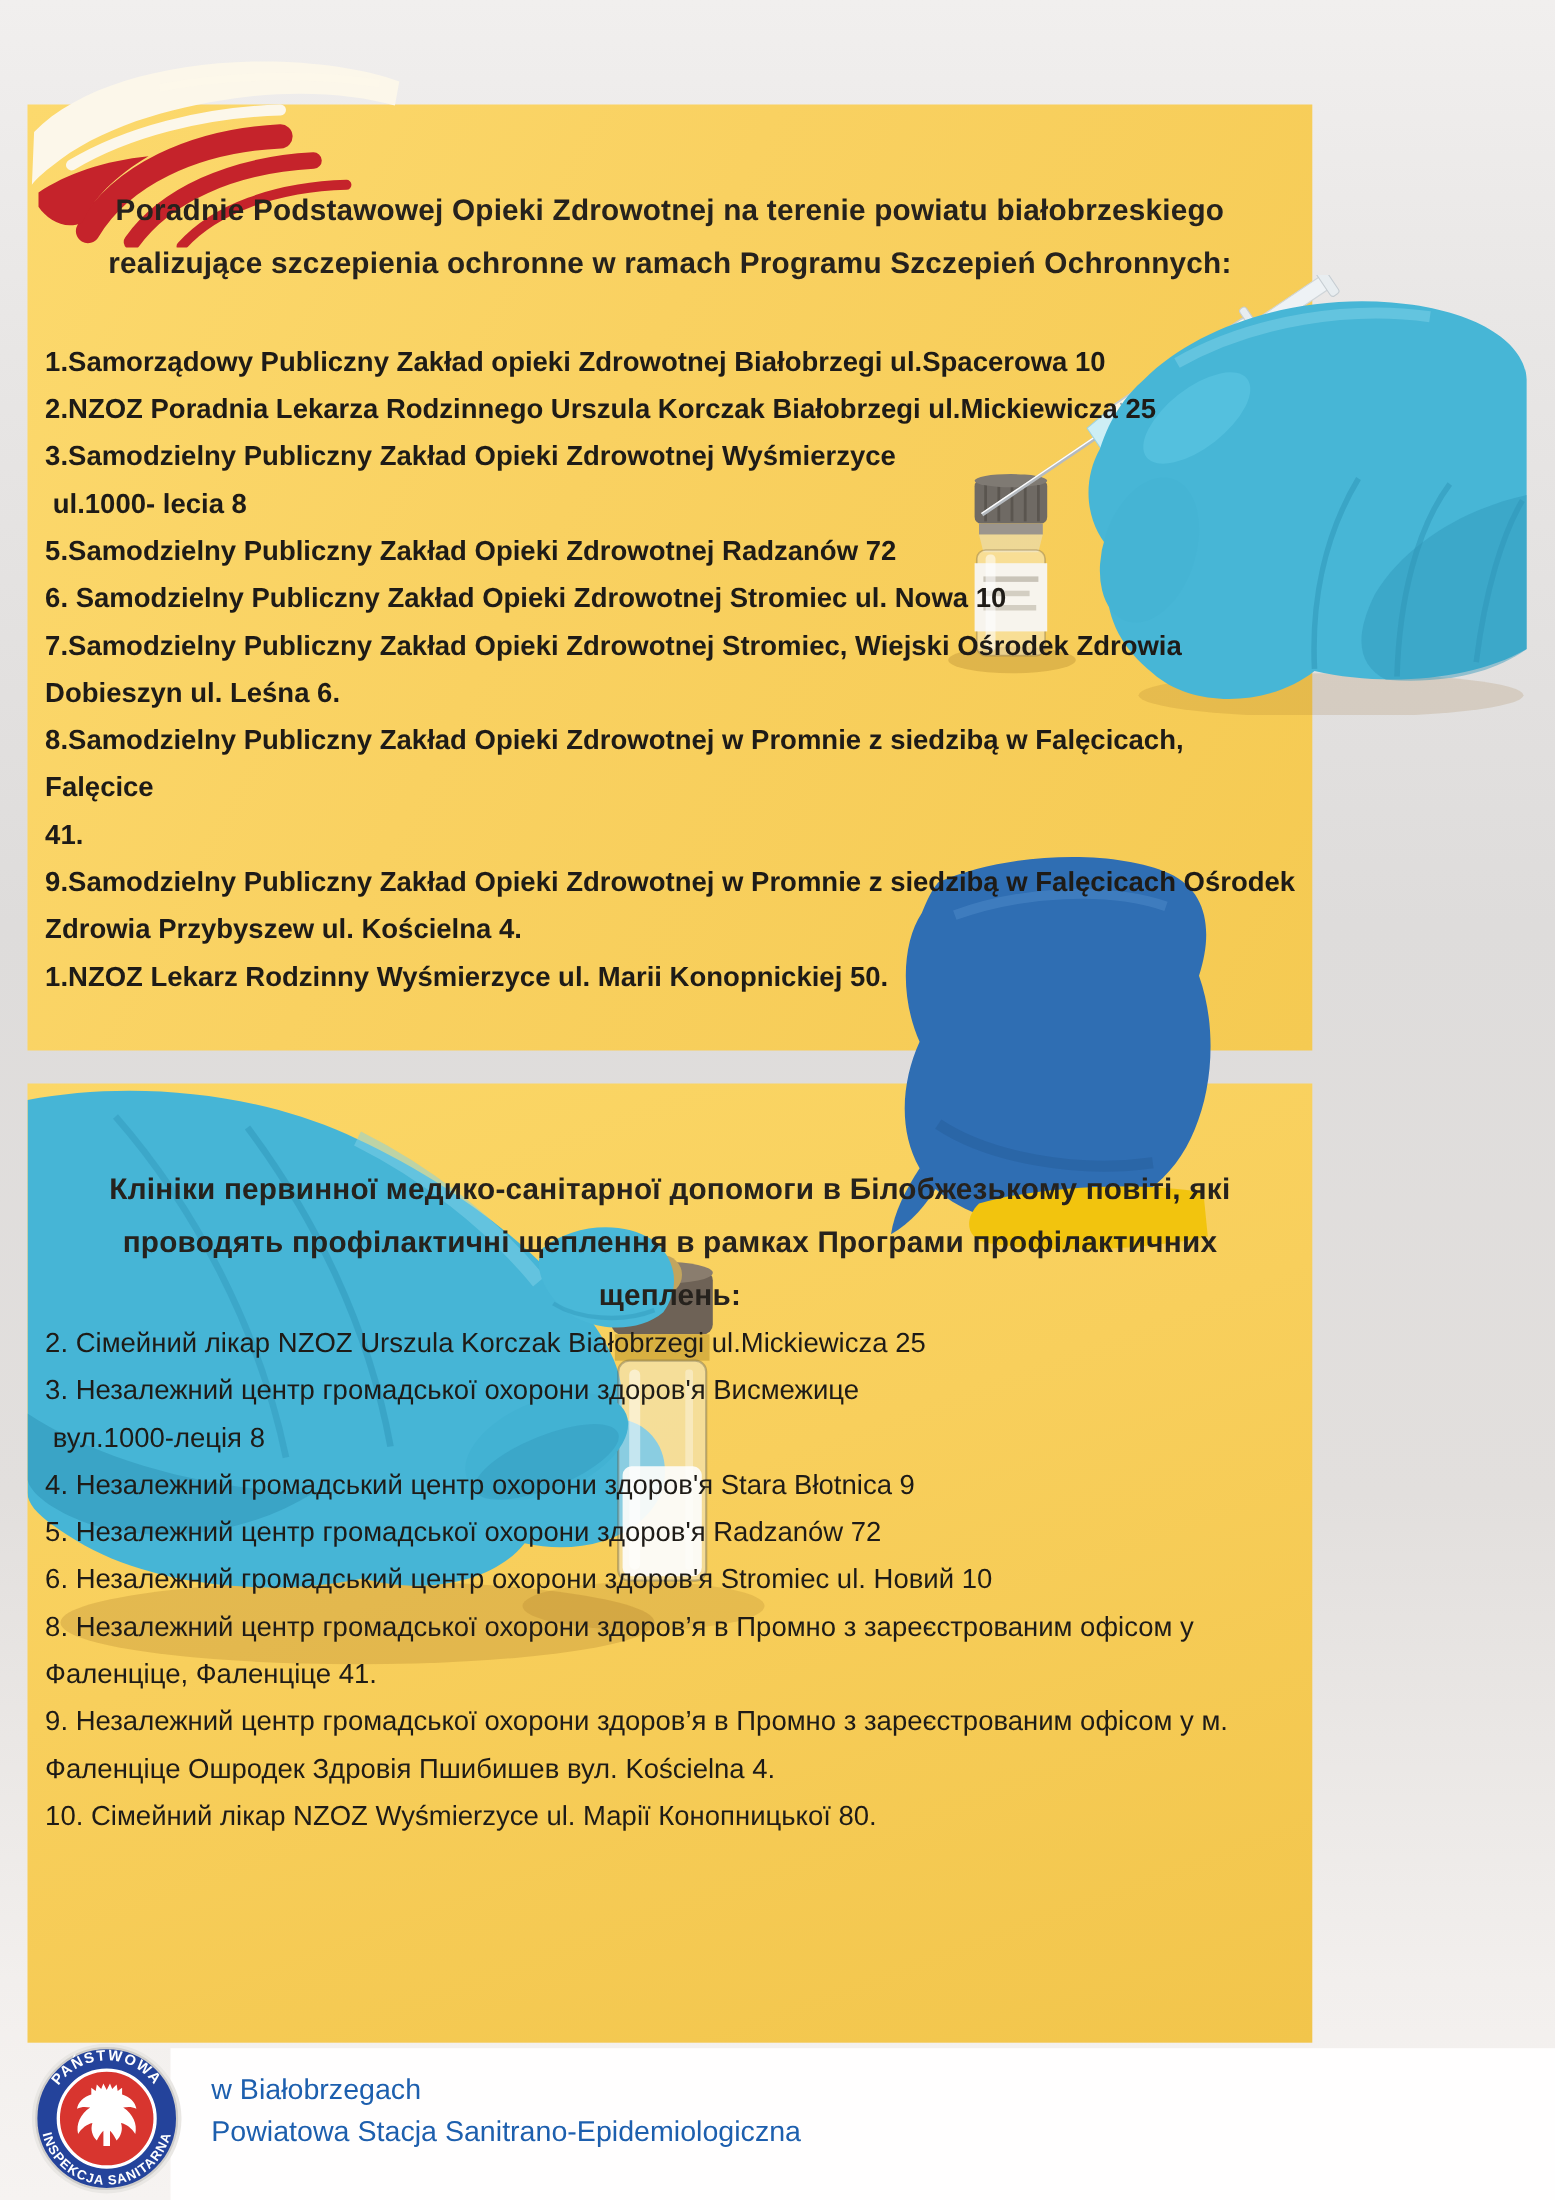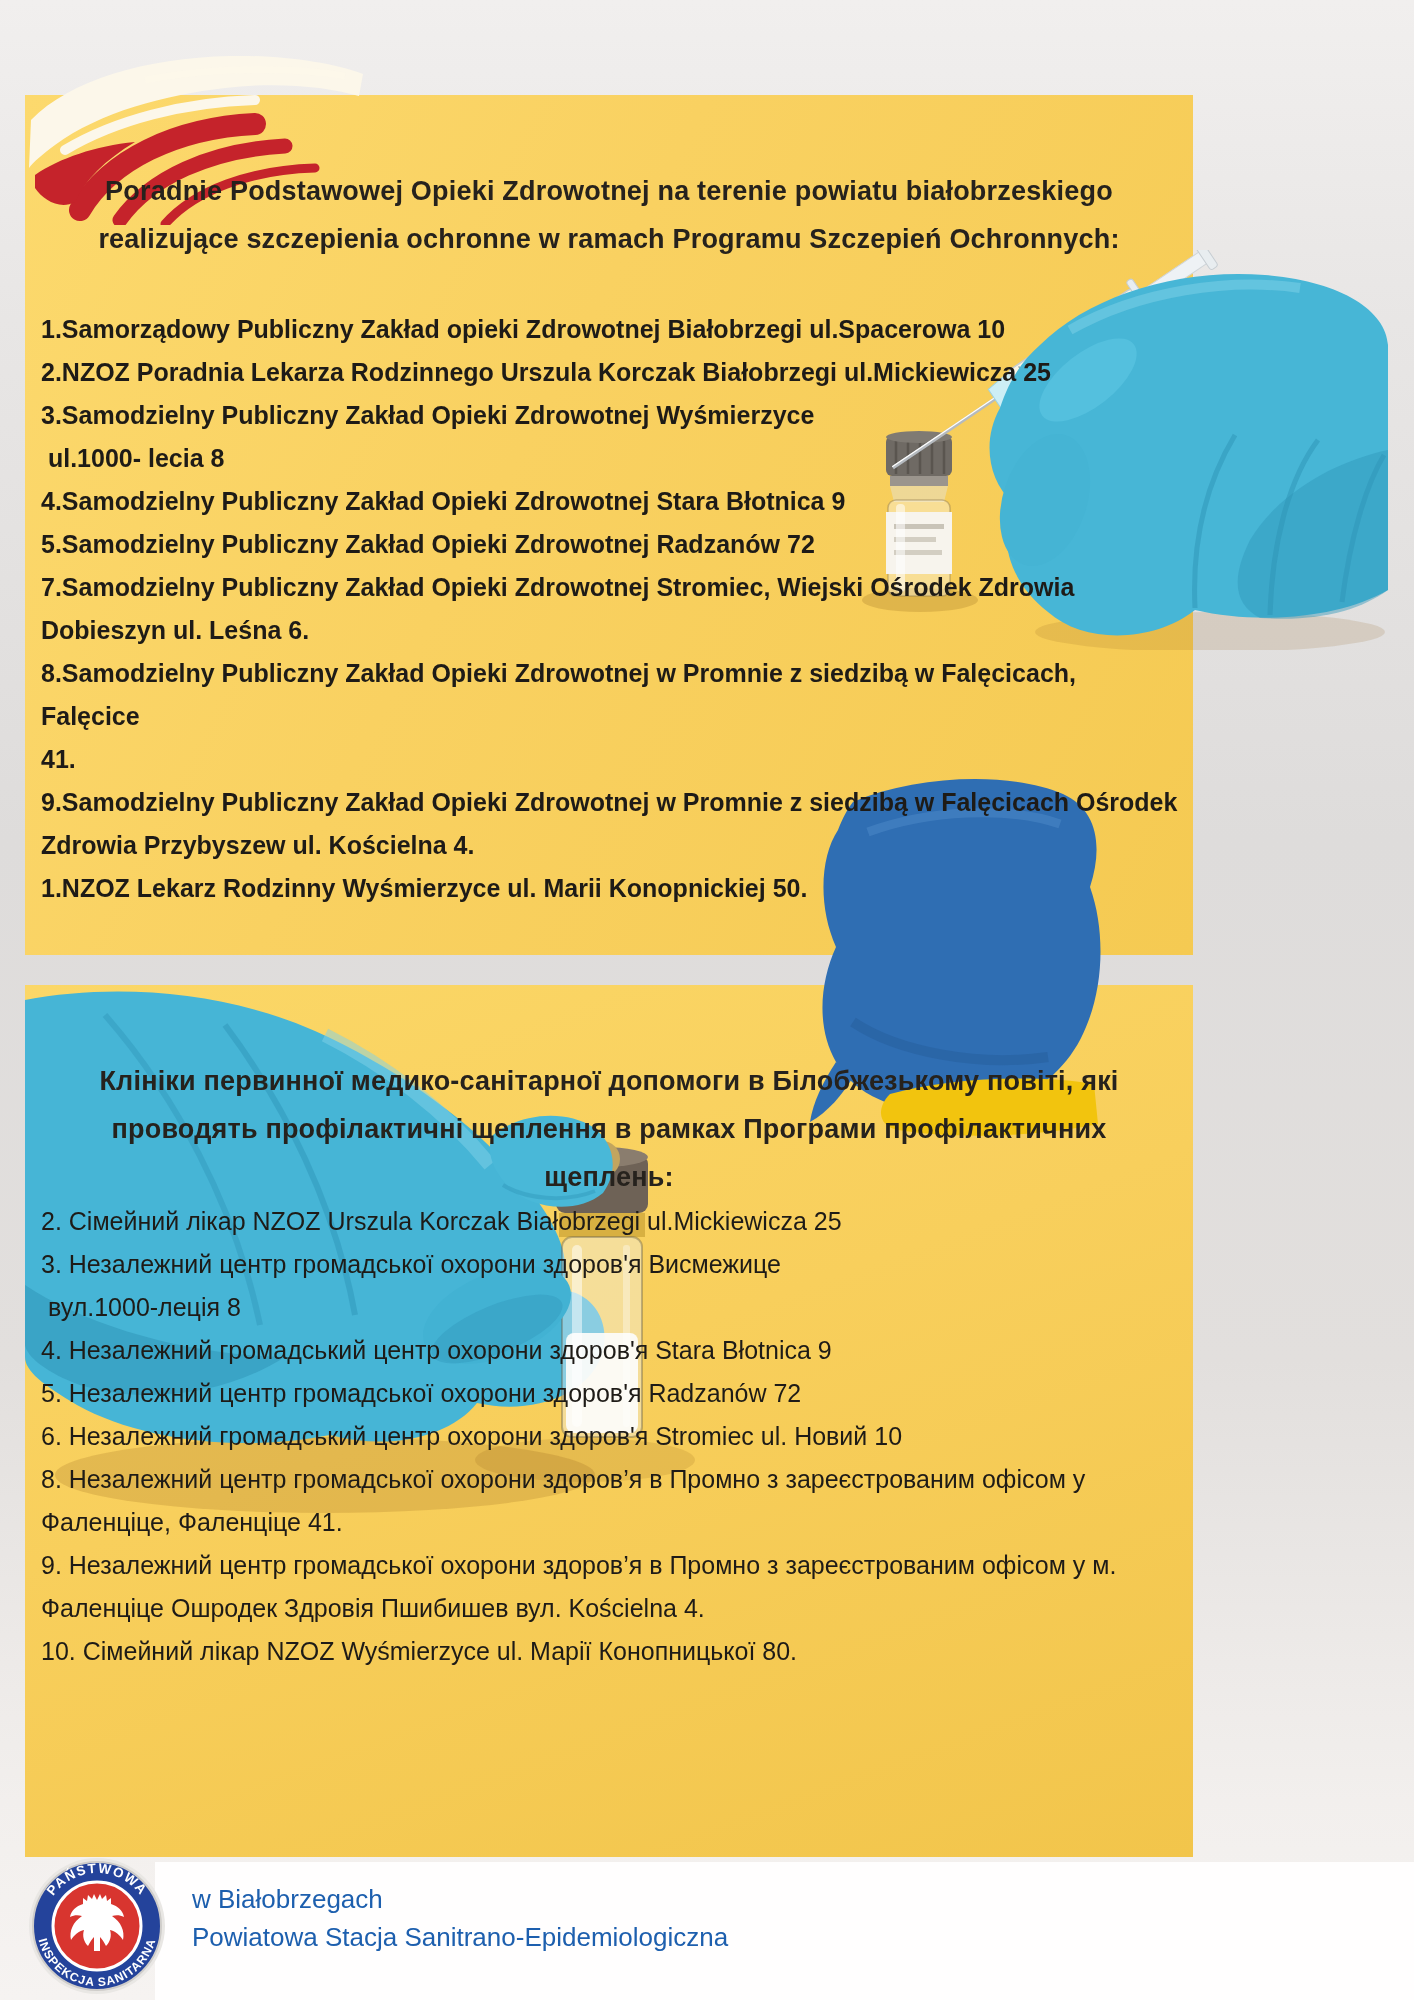--- a/index.html
+++ b/index.html
@@ -95,22 +95,22 @@
   <div class="panel-title">
     <div>Poradnie Podstawowej Opieki Zdrowotnej na terenie powiatu białobrzeskiego</div>
     <div>realizujące szczepienia ochronne w ramach Programu Szczepień Ochronnych:</div>
   </div>
 
   <div class="clinic-list">
     <div class="clinic-item">1.Samorządowy Publiczny Zakład opieki Zdrowotnej Białobrzegi ul.Spacerowa 10</div>
     <div class="clinic-item">2.NZOZ Poradnia Lekarza Rodzinnego Urszula Korczak Białobrzegi ul.Mickiewicza 25</div>
     <div class="clinic-item">3.Samodzielny Publiczny Zakład Opieki Zdrowotnej Wyśmierzyce
  ul.1000- lecia 8</div>
-    <div class="clinic-item">4.Samodzielny Publiczny Zakład Opieki Zdrowotnej Stara Błotnica 9</div>
     <div class="clinic-item">5.Samodzielny Publiczny Zakład Opieki Zdrowotnej Radzanów 72</div>
+    <div class="clinic-item">6. Samodzielny Publiczny Zakład Opieki Zdrowotnej Stromiec ul. Nowa 10</div>
     <div class="clinic-item">7.Samodzielny Publiczny Zakład Opieki Zdrowotnej Stromiec, Wiejski Ośrodek Zdrowia
 Dobieszyn ul. Leśna 6.</div>
     <div class="clinic-item">8.Samodzielny Publiczny Zakład Opieki Zdrowotnej w Promnie z siedzibą w Falęcicach, Falęcice
 41.</div>
     <div class="clinic-item">9.Samodzielny Publiczny Zakład Opieki Zdrowotnej w Promnie z siedzibą w Falęcicach Ośrodek
 Zdrowia Przybyszew ul. Kościelna 4.</div>
     <div class="clinic-item">1.NZOZ Lekarz Rodzinny Wyśmierzyce ul. Marii Konopnickiej 50.</div>
   </div>
 </div>
 

